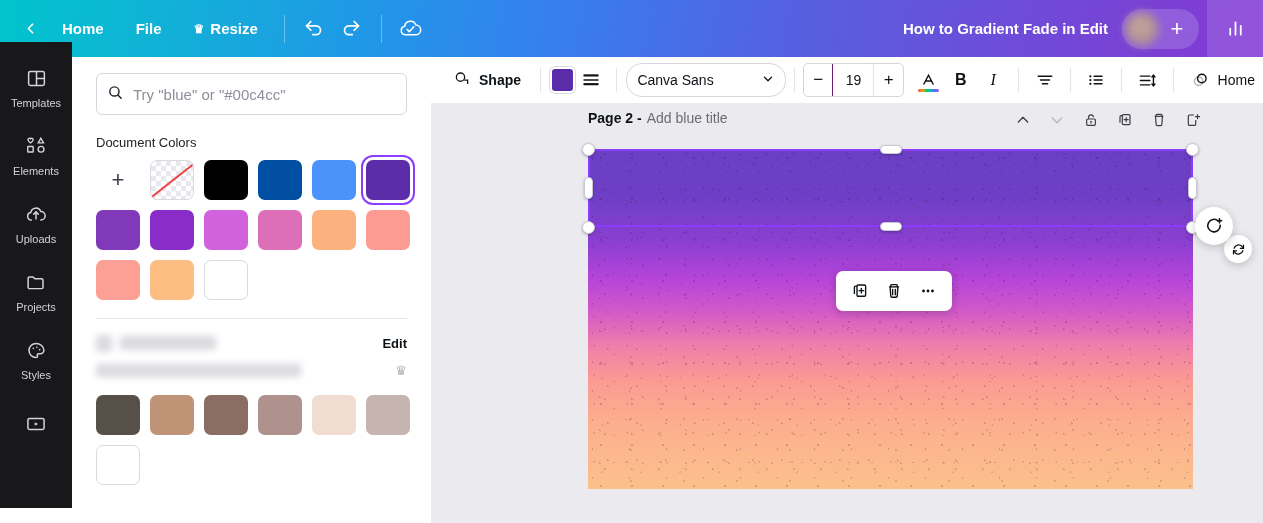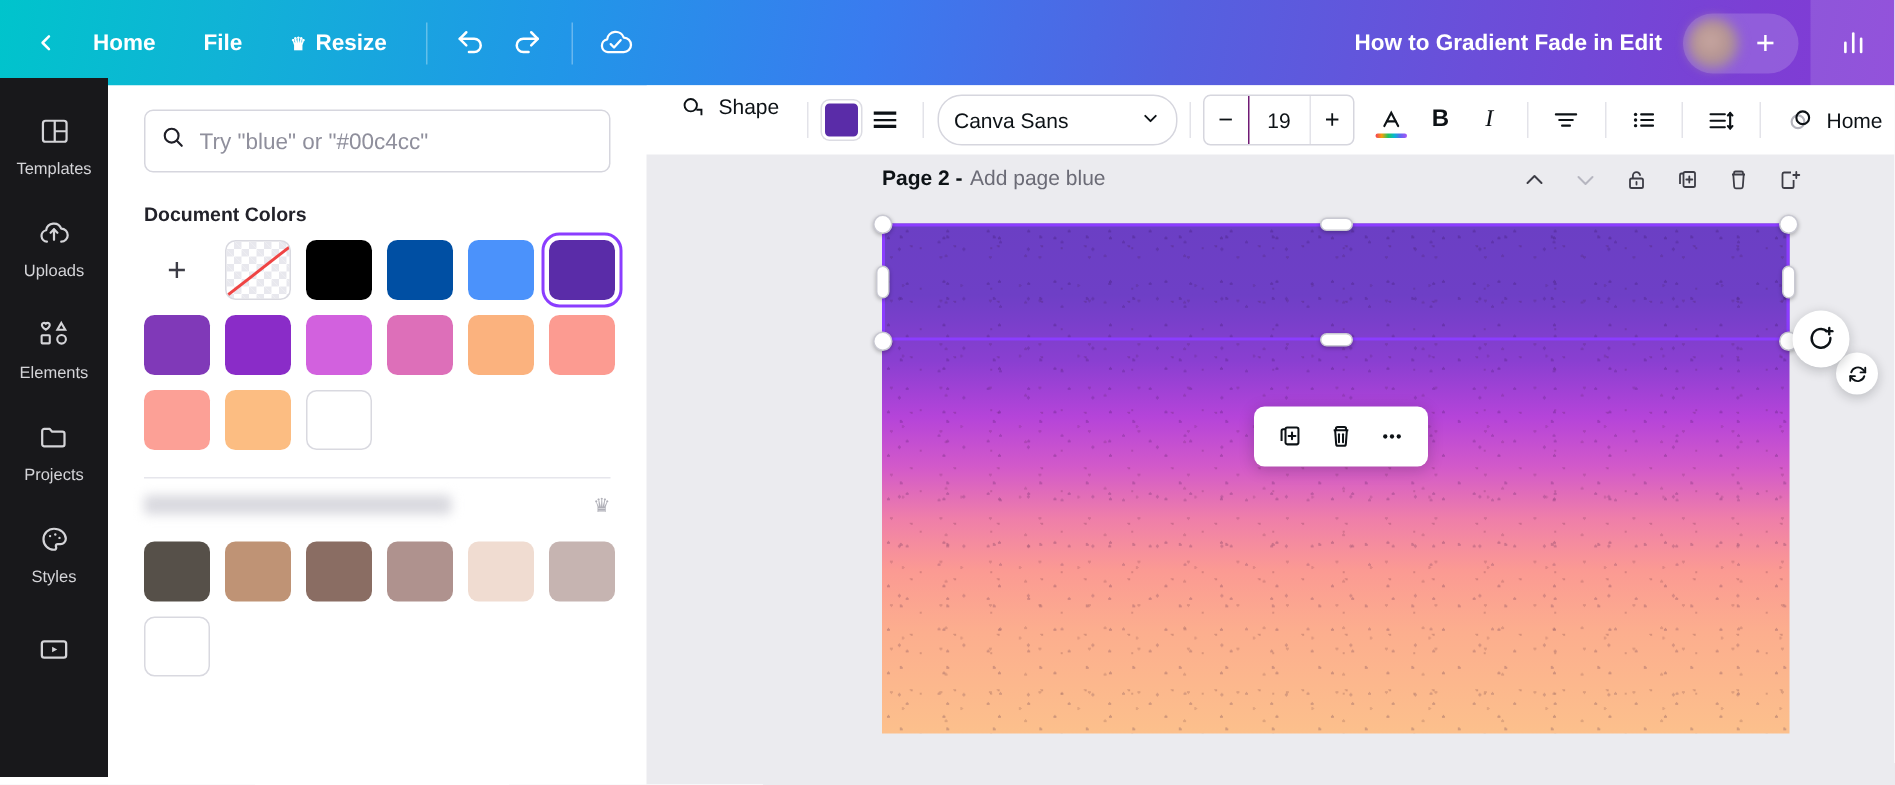--- a/index.html
+++ b/index.html
@@ -55,21 +55,21 @@
     font-size: 22px; font-weight: 300; cursor: pointer; color: #fff;
   }
   .chart-btn {
     width: 56px; height: 57px; display: flex; align-items: center; justify-content: center;
     background: rgba(255,255,255,.13); cursor: pointer;
   }
   .crown { font-size: 12px; }
 
   
   .rail {
-    position: absolute; top: 52px; left: 0; width: 72px; height: 466px;
+    position: absolute; top: 42px; left: 0; width: 72px; height: 466px;
     background: #18181b;
     padding-top: 12px;
     overflow: hidden;
   }
   .rail-item {
     width: 72px; height: 68px; display: flex; flex-direction: column;
     align-items: center; justify-content: center; gap: 5px; cursor: pointer;
     color: #d4d4d8;
   }
   .rail-item .lbl { font-size: 11px; line-height: 1; }
@@ -83,21 +83,21 @@
   .search-box {
     position: relative; height: 42px; border: 1px solid #d6d6de; border-radius: 6px;
     display: flex; align-items: center; padding: 0 10px; gap: 9px;
   }
   .search-box input {
     border: none; outline: none; font-size: 15px; font-family: inherit;
     color: #22222a; width: 100%; background: transparent;
   }
   .search-box input::placeholder { color: #8f8f9c; }
   .sec-title {
-    padding: 20px 24px 10px 24px; font-size: 13px; font-weight: bold; color: #22222a;
+    padding: 20px 24px 10px 24px; font-size: 13px; font-weight: normal; color: #22222a;
   }
   .swatch-grid {
     padding: 0 24px; display: grid; grid-template-columns: repeat(6, 44px);
     gap: 10px 10px;
   }
   .sw { width: 44px; height: 40px; border-radius: 7px; cursor: pointer; position: relative; }
   .sw.bordered { border: 1px solid #d9d9e0; }
   .sw.selected { outline: 2px solid #8b3dff; outline-offset: 3px; }
   .sw-add {
     background: #fff; border-radius: 7px;
@@ -140,22 +140,22 @@
   .editor {
     position: absolute; top: 57px; left: 431px; width: 832px; height: 466px;
     background: #fff;
   }
   .toolbar {
     position: absolute; top: 0; left: 0; width: 832px; height: 46px;
     display: flex; align-items: center; gap: 0; padding-left: 12px;
     background: #fff; overflow: hidden;
   }
   .tool-label {
-    display: flex; gap: 8px; font-size: 14px; color: #0d1216;
-    padding: 0 10px; height: 34px; border-radius: 4px; cursor: pointer;
+    display: flex; align-items: center; gap: 8px; font-size: 14px; color: #0d1216;
+    padding: 0 10px; height: 34px; border-radius: 4px; cursor: pointer; font-weight: bold;
   }
   .t-sep { width: 1px; height: 24px; background: #e3e3e9; margin: 0 9px; }
   .color-chip {
     width: 26px; height: 26px; border-radius: 5px; cursor: pointer;
     border: 2px solid #fff; box-shadow: 0 0 0 1px #dcdce3;
   }
   .icon-btn {
     width: 34px; height: 34px; display: flex; align-items: center; justify-content: center;
     border-radius: 4px; cursor: pointer; color: #0d1216;
   }
@@ -347,38 +347,38 @@
         <svg width="21" height="21" viewBox="0 0 24 24" fill="none" stroke="#d4d4d8" stroke-width="1.7">
             <rect x="3" y="4" width="18" height="16" rx="2"></rect>
             <line x1="12" y1="4" x2="12" y2="20"></line>
             <line x1="12" y1="12" x2="21" y2="12"></line>
           </svg>
       </span>
       <span class="lbl">Templates</span>
     </div>
     <div class="rail-item">
       <span>
-        <svg width="22" height="21" viewBox="0 0 24 24" fill="none" stroke="#d4d4d8" stroke-width="1.7" stroke-linecap="round" stroke-linejoin="round">
-            <path d="M6.6 18.4A4.4 4.4 0 0 1 6 9.7a6 6 0 0 1 11.5-1.2 4 4 0 0 1 0 9.9"></path>
-            <polyline points="9.4 11.6 12 9 14.6 11.6"></polyline>
-            <line x1="12" y1="9" x2="12" y2="17"></line>
-          </svg>
-      </span>
-      <span class="lbl">Uploads</span>
-    </div>
-    <div class="rail-item">
-      <span>
         <svg width="23" height="21" viewBox="0 0 26 24" fill="none" stroke="#d4d4d8" stroke-width="1.6">
             <path d="M6.2 3.2c1.1-1.2 3-.6 3 1 0 1.6-3 3.6-3 3.6S3.2 5.8 3.2 4.2c0-1.6 1.9-2.2 3-1z"></path>
             <path d="M18 2.6l3 5.2h-6z"></path>
             <rect x="3" y="12" width="6.2" height="6.2" rx=".6"></rect>
             <circle cx="18.2" cy="15.1" r="3.3"></circle>
           </svg>
       </span>
       <span class="lbl">Elements</span>
+    </div>
+    <div class="rail-item">
+      <span>
+        <svg width="22" height="21" viewBox="0 0 24 24" fill="none" stroke="#d4d4d8" stroke-width="1.7" stroke-linecap="round" stroke-linejoin="round">
+            <path d="M6.6 18.4A4.4 4.4 0 0 1 6 9.7a6 6 0 0 1 11.5-1.2 4 4 0 0 1 0 9.9"></path>
+            <polyline points="9.4 11.6 12 9 14.6 11.6"></polyline>
+            <line x1="12" y1="9" x2="12" y2="17"></line>
+          </svg>
+      </span>
+      <span class="lbl">Uploads</span>
     </div>
     <div class="rail-item">
       <span>
         <svg width="22" height="21" viewBox="0 0 24 24" fill="none" stroke="#d4d4d8" stroke-width="1.7" stroke-linejoin="round">
             <path d="M3 7.2a1.6 1.6 0 0 1 1.6-1.6h4l2 2.2h7.8A1.6 1.6 0 0 1 20 9.4v8a1.6 1.6 0 0 1-1.6 1.6H4.6A1.6 1.6 0 0 1 3 17.4z"></path>
           </svg>
       </span>
       <span class="lbl">Projects</span>
     </div>
     <div class="rail-item">
@@ -435,20 +435,27 @@
       <div class="sw" style="background:#fbb27e"></div>
       <div class="sw" style="background:#fc9b91"></div>
 
       <div class="sw" style="background:#fca096"></div>
       <div class="sw" style="background:#fcbd82"></div>
       <div class="sw bordered" style="background:#ffffff"></div>
     </div>
 
     <div class="divider"></div>
 
+    <div class="blur-row">
+      <div class="blur-left">
+        <span class="blur-chip" style="width:16px;height:17px"></span>
+        <span class="blur-chip" style="width:96px"></span>
+      </div>
+      <div class="edit-link">Edit</div>
+    </div>
 
     <div class="blur-row2">
       <span class="blur-chip" style="width:205px;height:13px"></span>
       <span class="crown-sm">♛</span>
     </div>
 
     <div class="swatch-grid" style="padding-top:16px">
       <div class="sw" style="background:#565049"></div>
       <div class="sw" style="background:#bf9375"></div>
       <div class="sw" style="background:#8a6d63"></div>
@@ -543,21 +550,21 @@
             </svg>
         </span>
         <span>Home</span>
       </div>
     </div>
 
     <div class="stage">
 
       <div class="page-head">
         <span class="page-num">Page 2 -</span>
-        <span class="page-title-ph">Add page blue</span>
+        <span class="page-title-ph">Add blue title</span>
       </div>
 
       <div class="page-tools">
         <div class="pt-btn">
           <svg width="16" height="16" viewBox="0 0 24 24" fill="none" stroke="currentColor" stroke-width="2" stroke-linecap="round" stroke-linejoin="round">
               <polyline points="5 15 12 8 19 15"></polyline>
             </svg>
         </div>
         <div class="pt-btn dim">
           <svg width="16" height="16" viewBox="0 0 24 24" fill="none" stroke="currentColor" stroke-width="2" stroke-linecap="round" stroke-linejoin="round">

